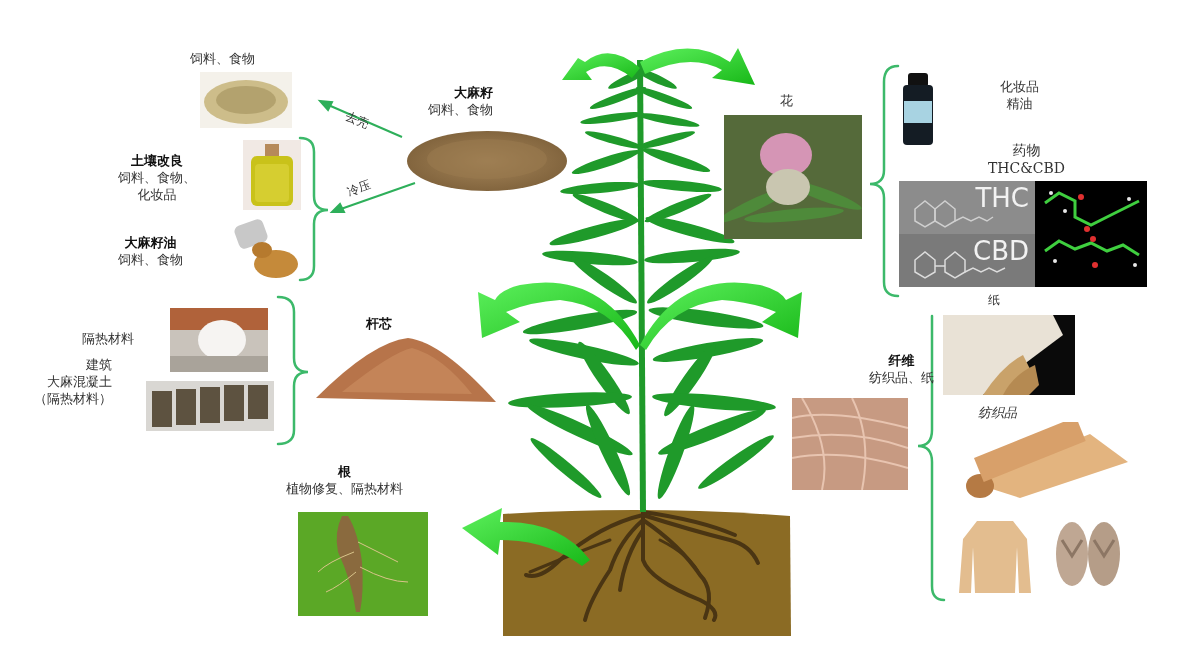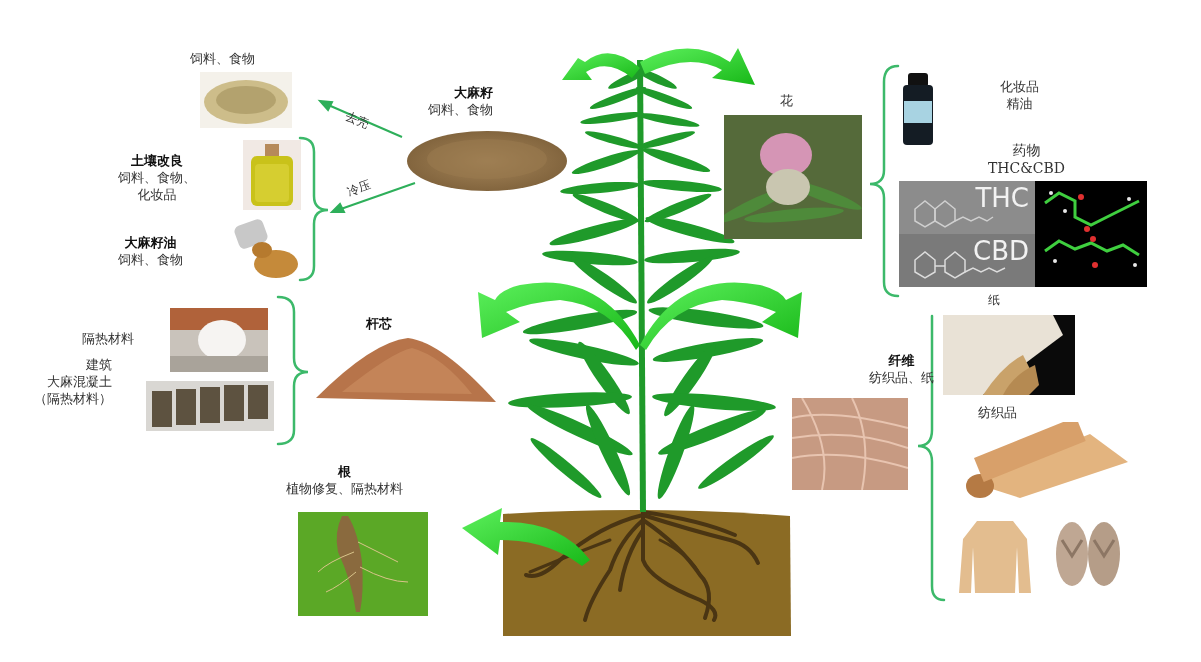--- a/index.html
+++ b/index.html
@@ -301,21 +301,21 @@
 </div>
 
 <div class="lbl" style="left:988px;top:292px;font-size:12px;">纸</div>
 <div class="img" style="left:943px;top:315px;width:132px;height:80px;background:#0a0a0a;">
   <svg width="132" height="80">
       <path d="M0 0 L110 0 L120 20 L40 80 L0 80 Z" fill="#e9e2d6"></path>
       <path d="M40 80 Q60 50 80 40 L90 60 L70 80 Z" fill="#c9a26a"></path>
       <path d="M60 80 Q70 60 92 50 L96 70 L86 80 Z" fill="#b58a52"></path>
     </svg>
 </div>
-<div class="lbl" style="left:978px;top:404px;">纺织品</div>
+<div class="lbl" style="left:978px;top:404px;font-style:italic;">纺织品</div>
 
 <div class="lbl" style="left:846px;top:352px;margin-left:23px;">
   <span class="title">纤维</span>
   <span>纺织品、纸</span>
 </div>
 <div class="img" style="left:792px;top:398px;width:116px;height:92px;">
   <svg width="116" height="92">
       <rect width="116" height="92" fill="#c79a82"></rect>
       <g stroke="#e8c4b0" stroke-width="2" fill="none">
         <path d="M0 20 Q40 10 116 30"></path>

